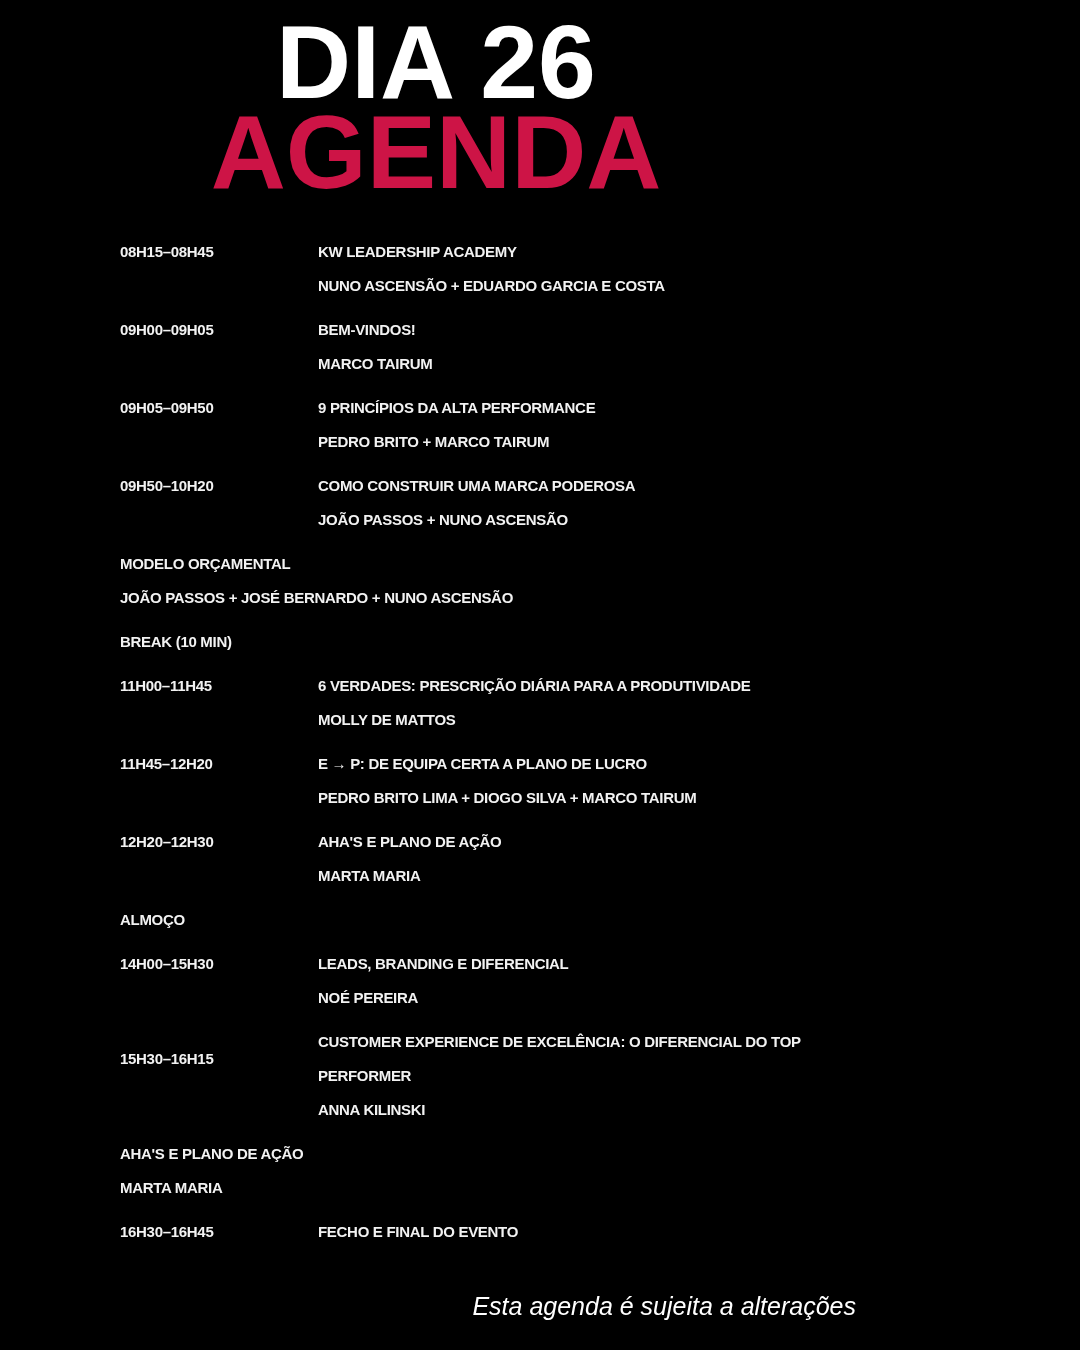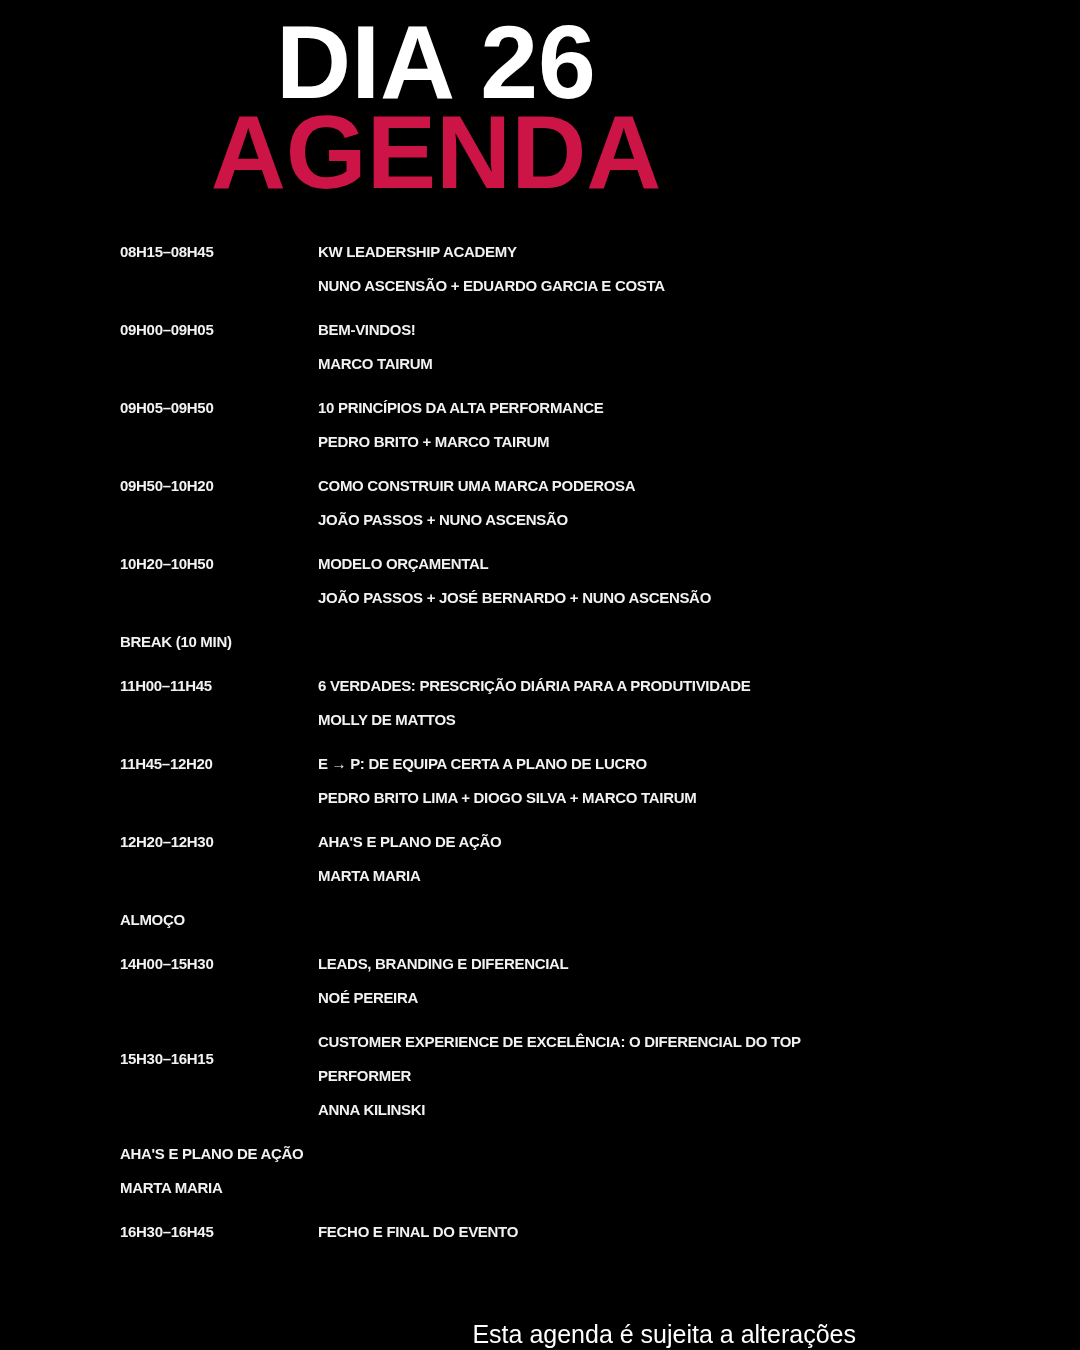--- a/index.html
+++ b/index.html
@@ -50,26 +50,27 @@
   .content {
     width: 710px;
   }
   .row.center-time .time {
     padding-top: 17px;
   }
   .speakers:empty, .session-title:empty { display: none; }
 
   .note {
     position: absolute;
-    top: 1320px;
+    top: 1292px;
     right: 16px;
     color: #FFFFFF;
     font-size: 25px;
     font-weight: normal;
     letter-spacing: 0;
+    font-style: italic;
   }
 </style>
 </head>
 <body>
 
 <div class="poster" style="--bg: #000000; --day: #FFFFFF; --accent: #CD1446; --body: #F2F2F2;">
   <header class="title-block">
     <h1 class="title-line title-day">DIA 26</h1>
     <h1 class="title-line title-agenda">AGENDA</h1>
   </header>
@@ -85,33 +86,32 @@
       <div class="row">
     <div class="time">09H00–09H05</div>
     <div class="content">
       <div class="session-title">BEM-VINDOS!</div>
       <div class="speakers">MARCO TAIRUM</div>
     </div>
   </div>
       <div class="row">
     <div class="time">09H05–09H50</div>
     <div class="content">
-      <div class="session-title">10 PRINCÍPIOS DA ALTA PERFORMANCE</div>
+      <div class="session-title">9 PRINCÍPIOS DA ALTA PERFORMANCE</div>
       <div class="speakers">PEDRO BRITO + MARCO TAIRUM</div>
     </div>
   </div>
       <div class="row">
     <div class="time">09H50–10H20</div>
     <div class="content">
       <div class="session-title">COMO CONSTRUIR UMA MARCA PODEROSA</div>
       <div class="speakers">JOÃO PASSOS + NUNO ASCENSÃO</div>
     </div>
   </div>
       <div class="row">
-    <div class="time">10H20–10H50</div>
     <div class="content">
       <div class="session-title">MODELO ORÇAMENTAL</div>
       <div class="speakers">JOÃO PASSOS + JOSÉ BERNARDO + NUNO ASCENSÃO</div>
     </div>
   </div>
       <div class="row">
     <div class="content">
       <div class="session-title">BREAK (10 MIN)</div>
 
     </div>

